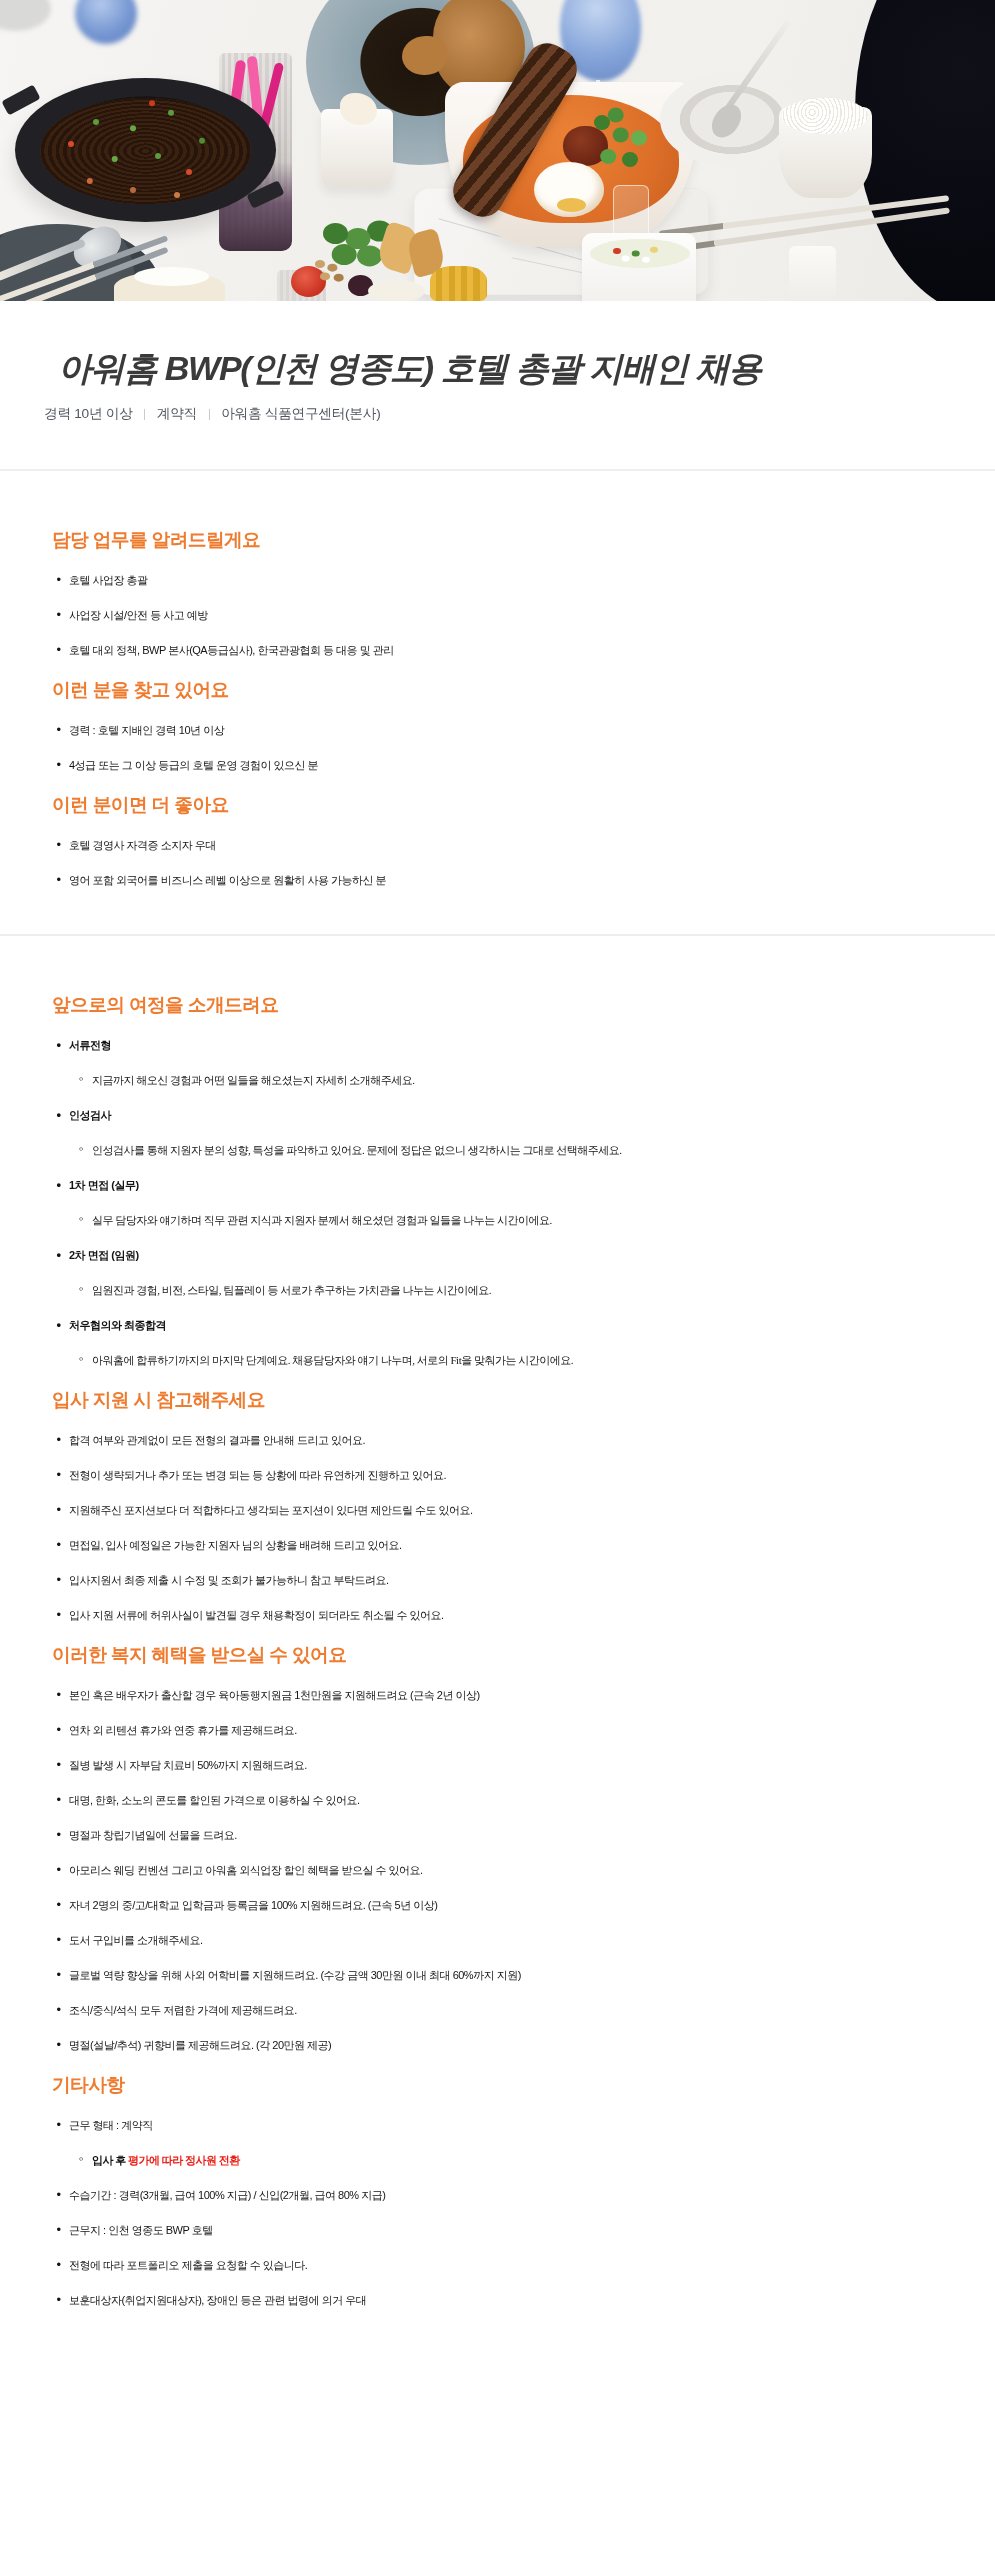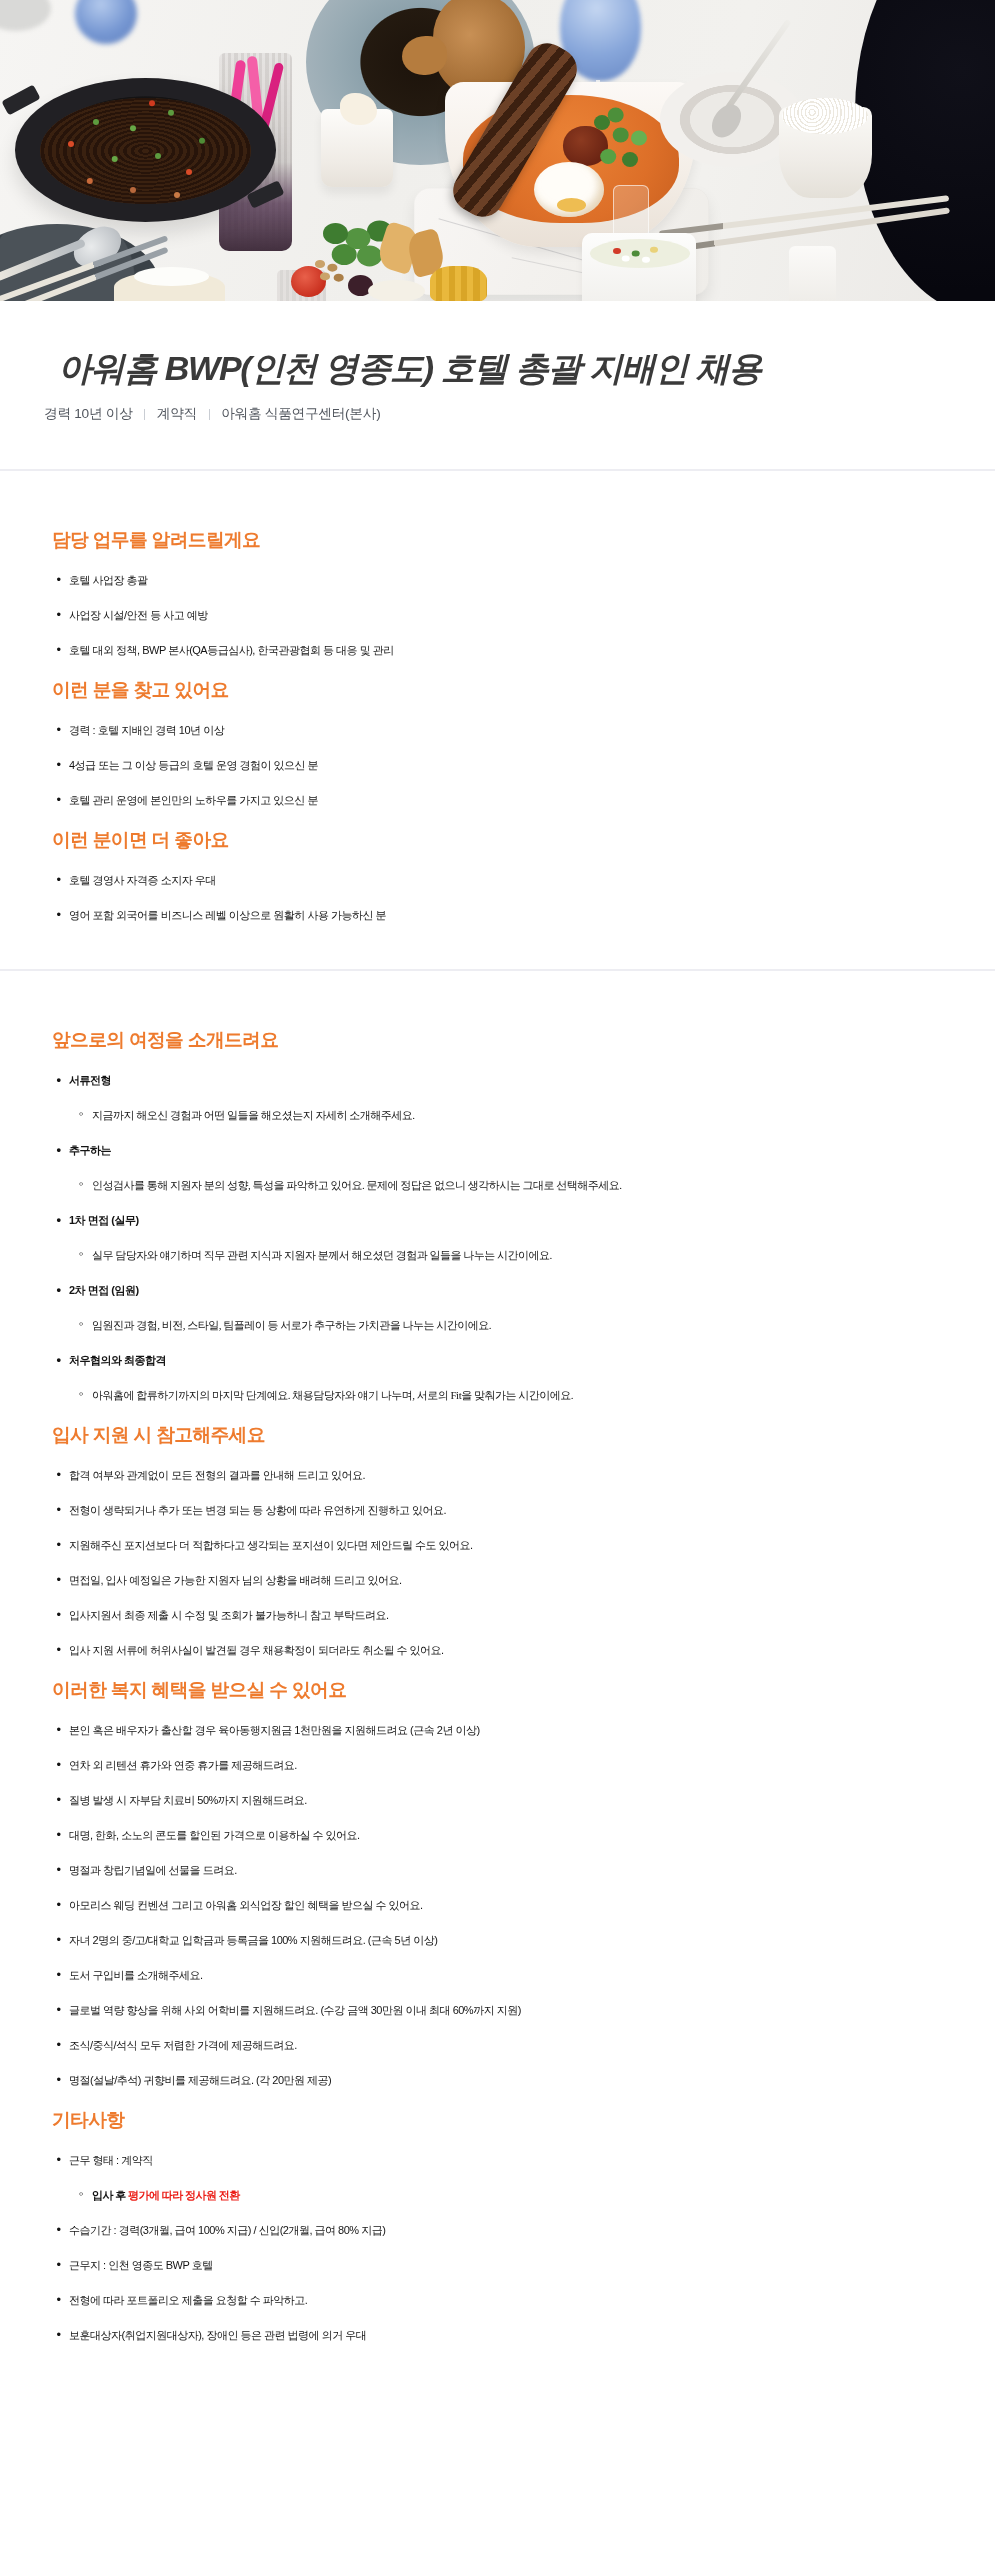--- a/index.html
+++ b/index.html
@@ -220,37 +220,36 @@
           <li class="lv1" data-name="list-item">호텔 사업장 총괄</li>
           <li class="lv1" data-name="list-item">사업장 시설/안전 등 사고 예방</li>
           <li class="lv1" data-name="list-item">호텔 대외 정책, BWP 본사(QA등급심사), 한국관광협회 등 대응 및 관리</li>
         </ul>
       </section>
       <section data-name="section">
         <h2 data-name="section-heading">이런 분을 찾고 있어요</h2>
         <ul data-name="bullet-list">
           <li class="lv1" data-name="list-item">경력 : 호텔 지배인 경력 10년 이상</li>
           <li class="lv1" data-name="list-item">4성급 또는 그 이상 등급의 호텔 운영 경험이 있으신 분</li>
-          <li class="lv1" data-name="list-item">호텔 관리 운영에 본인만의 노하우를 가지고 있으신 분</li>
         </ul>
       </section>
       <section data-name="section">
         <h2 data-name="section-heading">이런 분이면 더 좋아요</h2>
         <ul data-name="bullet-list">
           <li class="lv1" data-name="list-item">호텔 경영사 자격증 소지자 우대</li>
           <li class="lv1" data-name="list-item">영어 포함 외국어를 비즈니스 레벨 이상으로 원활히 사용 가능하신 분</li>
         </ul>
       </section>
       <hr class="divider" data-name="divider">
       <section data-name="section" class="after-divider">
         <h2 data-name="section-heading">앞으로의 여정을 소개드려요</h2>
         <ul data-name="bullet-list">
           <li class="lv1 bold" data-name="list-item">서류전형</li>
           <li class="lv2" data-name="sub-list-item">지금까지 해오신 경험과 어떤 일들을 해오셨는지 자세히 소개해주세요.</li>
-          <li class="lv1 bold" data-name="list-item">추구하는</li>
+          <li class="lv1 bold" data-name="list-item">인성검사</li>
           <li class="lv2" data-name="sub-list-item">인성검사를 통해 지원자 분의 성향, 특성을 파악하고 있어요. 문제에 정답은 없으니 생각하시는 그대로 선택해주세요.</li>
           <li class="lv1 bold" data-name="list-item">1차 면접 (실무)</li>
           <li class="lv2" data-name="sub-list-item">실무 담당자와 얘기하며 직무 관련 지식과 지원자 분께서 해오셨던 경험과 일들을 나누는 시간이에요.</li>
           <li class="lv1 bold" data-name="list-item">2차 면접 (임원)</li>
           <li class="lv2" data-name="sub-list-item">임원진과 경험, 비전, 스타일, 팀플레이 등 서로가 추구하는 가치관을 나누는 시간이에요.</li>
           <li class="lv1 bold" data-name="list-item">처우협의와 최종합격</li>
           <li class="lv2" data-name="sub-list-item">아워홈에 합류하기까지의 마지막 단계예요. 채용담당자와 얘기 나누며, 서로의 Fit을 맞춰가는 시간이에요.</li>
         </ul>
       </section>
       <section data-name="section">
@@ -280,19 +279,19 @@
           <li class="lv1" data-name="list-item">명절(설날/추석) 귀향비를 제공해드려요. (각 20만원 제공)</li>
         </ul>
       </section>
       <section data-name="section">
         <h2 data-name="section-heading">기타사항</h2>
         <ul data-name="bullet-list">
           <li class="lv1" data-name="list-item">근무 형태 : 계약직</li>
           <li class="lv2 bold" data-name="sub-list-item"><span data-name="text-run">입사 후 </span><span class="hl" data-name="highlighted-text">평가에 따라 정사원 전환</span></li>
           <li class="lv1" data-name="list-item">수습기간 : 경력(3개월, 급여 100% 지급) / 신입(2개월, 급여 80% 지급)</li>
           <li class="lv1" data-name="list-item">근무지 : 인천 영종도 BWP 호텔</li>
-          <li class="lv1" data-name="list-item">전형에 따라 포트폴리오 제출을 요청할 수 파악하고.</li>
+          <li class="lv1" data-name="list-item">전형에 따라 포트폴리오 제출을 요청할 수 있습니다.</li>
           <li class="lv1" data-name="list-item">보훈대상자(취업지원대상자), 장애인 등은 관련 법령에 의거 우대</li>
         </ul>
       </section>
     </div>
 </div>
 
 
 </body></html>

